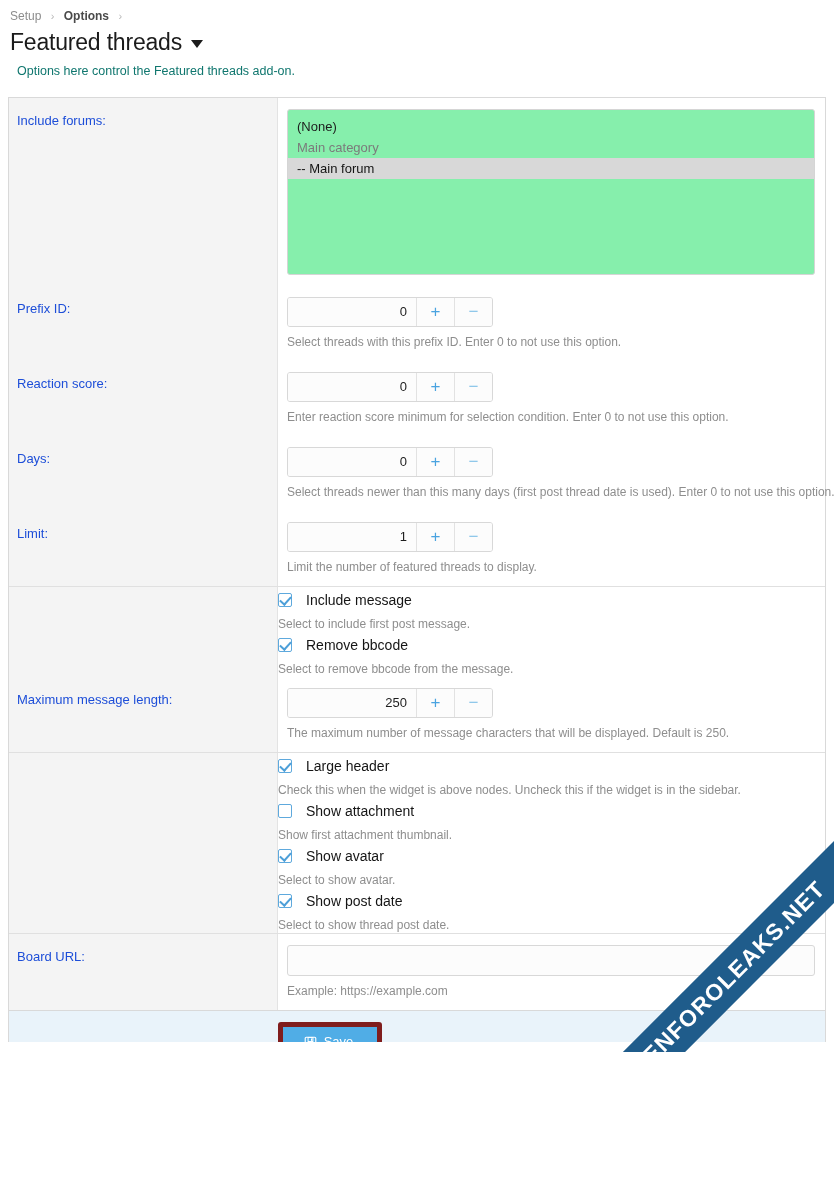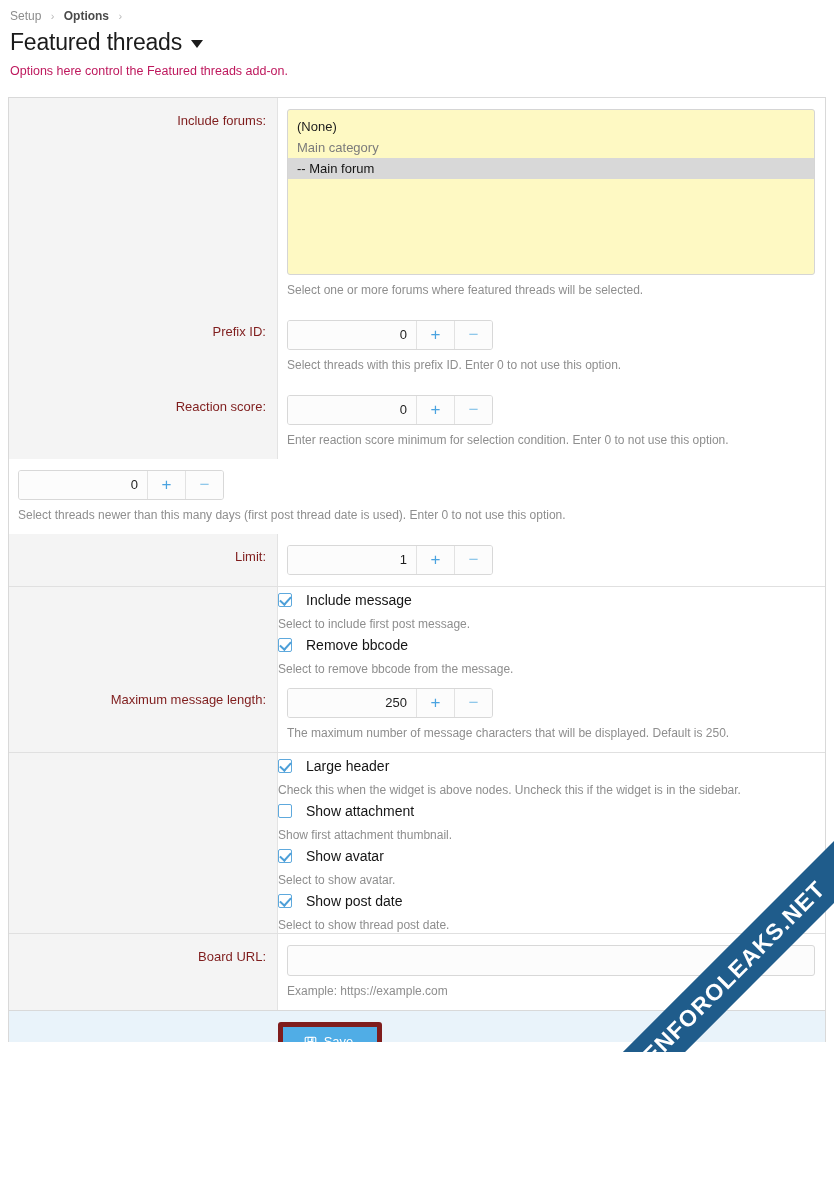--- a/index.html
+++ b/index.html
@@ -48,23 +48,24 @@
     width: 0; height: 0;
     border-left: 6px solid transparent;
     border-right: 6px solid transparent;
     border-top: 8px solid #1b1b1b;
     display: inline-block;
     position: relative;
     top: 2px;
   }
   .page-desc {
     font-size: 12.5px;
-    color: #be185d;
+    color: #0f766e;
     line-height: 16px;
     margin-bottom: 8px;
+    margin-left: 7px;
   }
 
   
   .panel {
     position: relative;
     margin: 0 8px;
     border: 1px solid #d9d9d9;
     border-bottom: none;
     background: #ffffff;
   }
@@ -79,45 +80,44 @@
   .row:last-child { border-bottom: none; }
   .row.sep-strong { border-bottom: 1px solid #e0e0e0; }
   .row.no-border { border-bottom: none; }
 
   .row-label {
     width: 269px;
     min-width: 269px;
     background: #f4f4f4;
     border-right: 1px solid #e3e3e3;
     align-self: stretch;
-    text-align: right;
     padding: 14px 11px 14px 8px;
     font-size: 13px;
-    color: #7f1d1d;
+    color: #1d4ed8;
     line-height: 18px;
   }
   .row-label.empty { padding: 0; }
   .row-ctl {
     flex: 1;
     padding: 11px 10px 11px 9px;
     min-width: 0;
   }
   .hint {
     font-size: 12px;
     color: #8e8e8e;
     line-height: 16px;
     margin-top: 7px;
     white-space: nowrap;
   }
 
   
   .listbox {
     border: 1px solid #d5d5d5;
     border-radius: 3px;
-    background: #fef9c3;
+    background: #86efac;
     height: 166px;
     padding: 6px 0 0 0;
     overflow: hidden;
   }
   .listbox .opt {
     font-size: 13px;
     line-height: 19px;
     padding: 1px 0 1px 9px;
     color: #1d1d1d;
     white-space: nowrap;
@@ -280,21 +280,20 @@
     <div class="panel-body">
 
       <div class="row no-border">
         <div class="row-label">Include forums:</div>
         <div class="row-ctl">
           <div class="listbox">
             <div class="opt">(None)</div>
             <div class="opt muted">Main category</div>
             <div class="opt selected">-- Main forum</div>
           </div>
-          <div class="hint">Select one or more forums where featured threads will be selected.</div>
         </div>
       </div>
 
       <div class="row no-border">
         <div class="row-label">Prefix ID:</div>
         <div class="row-ctl">
           <div class="stepper">
             <input class="num" type="text" value="0" style="">
             <div class="btn plus">+</div>
             <div class="btn minus">−</div>
@@ -309,38 +308,40 @@
           <div class="stepper">
             <input class="num" type="text" value="0" style="">
             <div class="btn plus">+</div>
             <div class="btn minus">−</div>
           </div>
           <div class="hint">Enter reaction score minimum for selection condition. Enter 0 to not use this option.</div>
         </div>
       </div>
 
       <div class="row no-border">
+        <div class="row-label">Days:</div>
         <div class="row-ctl">
           <div class="stepper">
             <input class="num" type="text" value="0" style="">
             <div class="btn plus">+</div>
             <div class="btn minus">−</div>
           </div>
           <div class="hint">Select threads newer than this many days (first post thread date is used). Enter 0 to not use this option.</div>
         </div>
       </div>
 
       <div class="row sep-strong">
         <div class="row-label">Limit:</div>
         <div class="row-ctl">
           <div class="stepper">
             <input class="num" type="text" value="1" style="">
             <div class="btn plus">+</div>
             <div class="btn minus">−</div>
           </div>
+          <div class="hint">Limit the number of featured threads to display.</div>
         </div>
       </div>
 
       <div class="row no-border">
         <div class="row-label empty"></div>
         <div class="row-ctl ck-row">
           <div class="ck-line">
             <span class="ckbox checked"></span>
             <span class="ck-label">Include message</span>
           </div>

